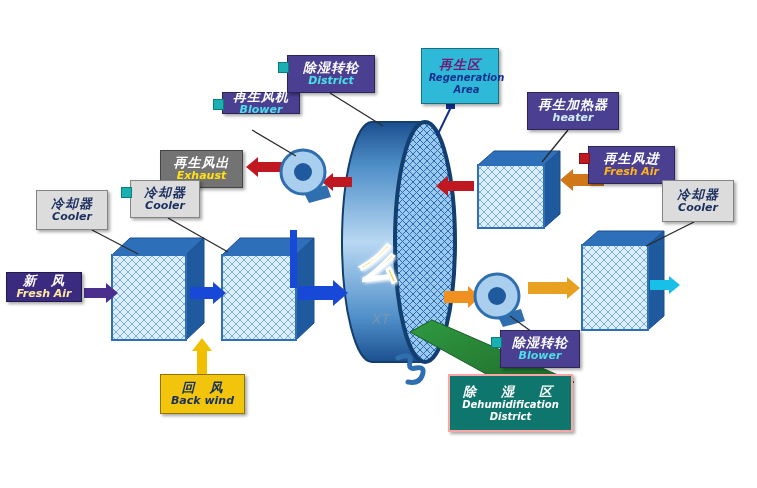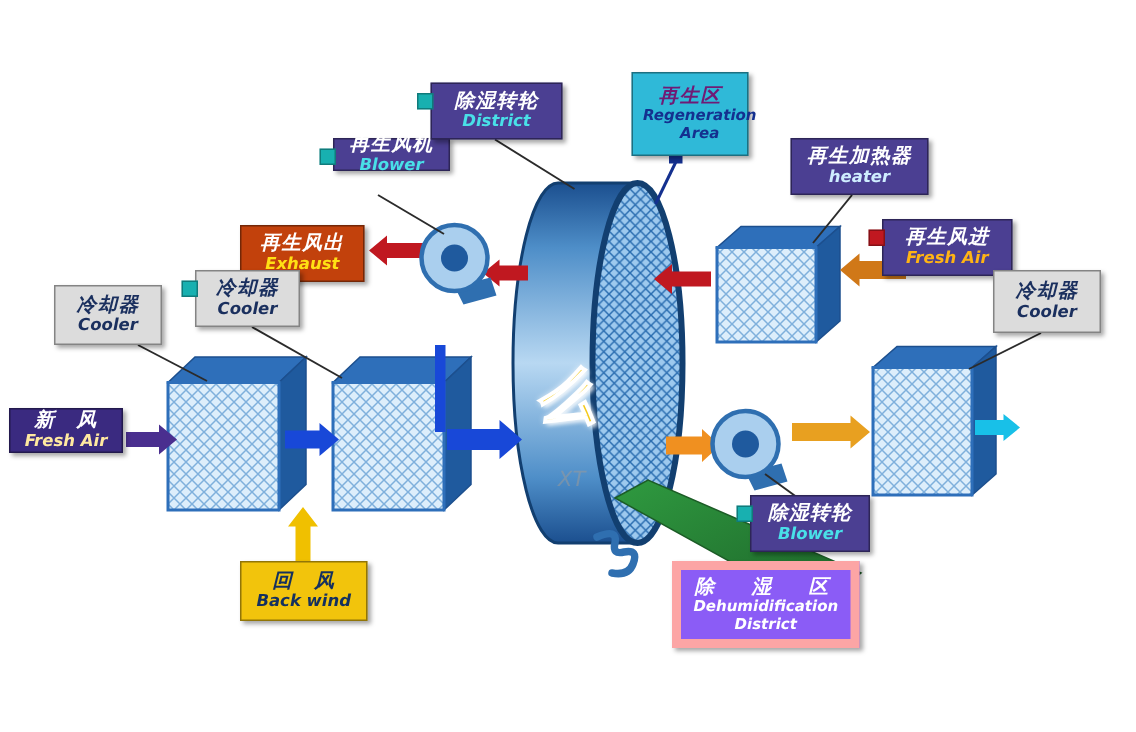--- a/index.html
+++ b/index.html
@@ -16,29 +16,29 @@
   .box .zh{font-size:13px;letter-spacing:1px;line-height:1.2;white-space:nowrap;}
   .box .en{font-size:11px;line-height:1.15;text-align:center;}
   .tab{position:absolute;left:-10px;top:6px;width:9px;height:9px;border:1px solid rgba(0,0,0,.3);}
   .purple{background:#4b3f92;color:#fff;}
   .purple .en{color:#49e0e8;}
   .purple.amber-en .en{color:#ffb414;}
   .purple.pale-en .en{color:#cfeeff;}
   .cyanbox{background:#2fb9d8;}
   .cyanbox .zh{color:#701a75;}
   .cyanbox .en{color:#14308f;font-size:10px;padding-left:13px;}
-  .orangebox{background:#c2410c;color:#fff;}
+  .orangebox{background:#737373;color:#fff;}
   .orangebox .en{color:#ffe014;}
   .graybox{background:#dcdcdc;color:#1a2f5e;}
   .graybox .en{color:#1a2f5e;}
   .darkpurple{background:#3a2a80;color:#fff;}
   .darkpurple .en{color:#ffe9a0;}
   .yellowbox{background:#f2c40c;color:#14305f;}
   .yellowbox .en{color:#14305f;}
-  .greenbox{background:#8b5cf6;color:#fff;border:6px solid #fca5a5;}
+  .greenbox{background:#0f766e;color:#fff;border:2px solid #fca5a5;}
   .greenbox .zh{letter-spacing:6px;}
   .greenbox .en{font-size:10px;}
   .wm{
     position:absolute;left:0;width:757px;text-align:center;z-index:5;
     font-size:40px;font-weight:bold;font-style:italic;letter-spacing:3px;
     color:#f4c918;-webkit-text-stroke:1.3px #ffffff;
     text-shadow:0 0 4px rgba(255,255,255,.95),2px 2px 3px rgba(255,255,255,.8);
     pointer-events:none;white-space:nowrap;
   }
   .wm1{top:192px;}

